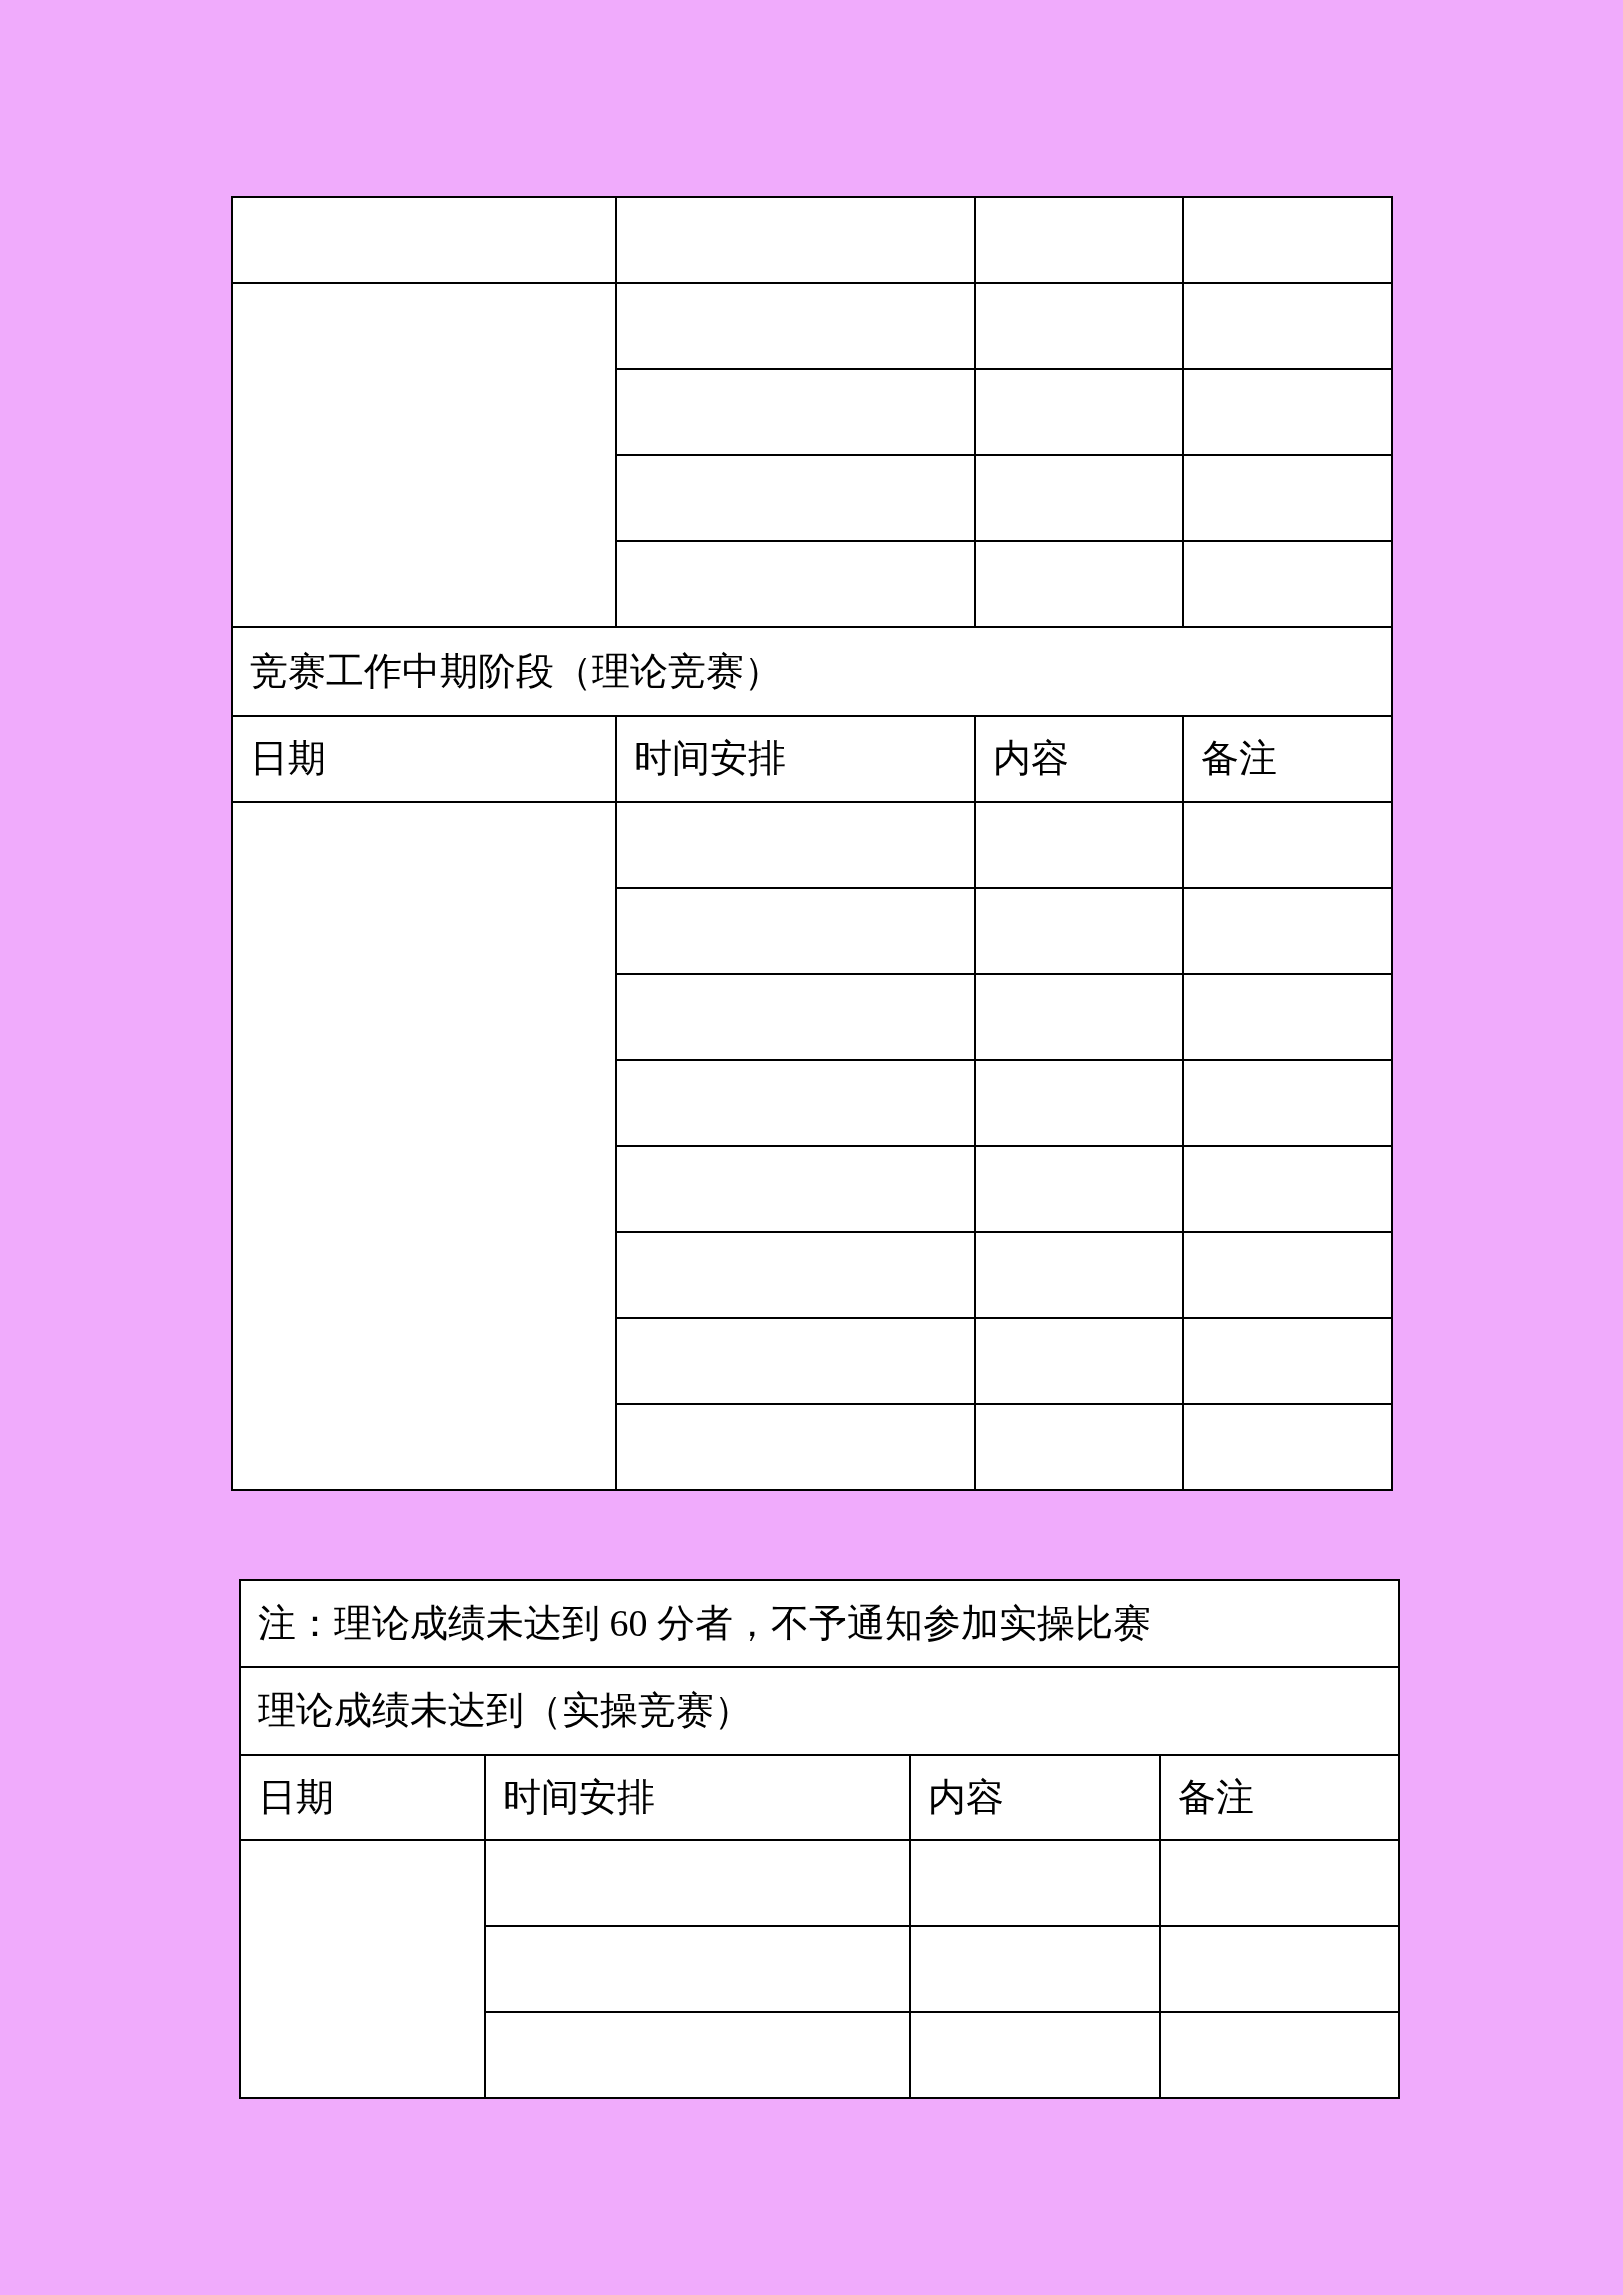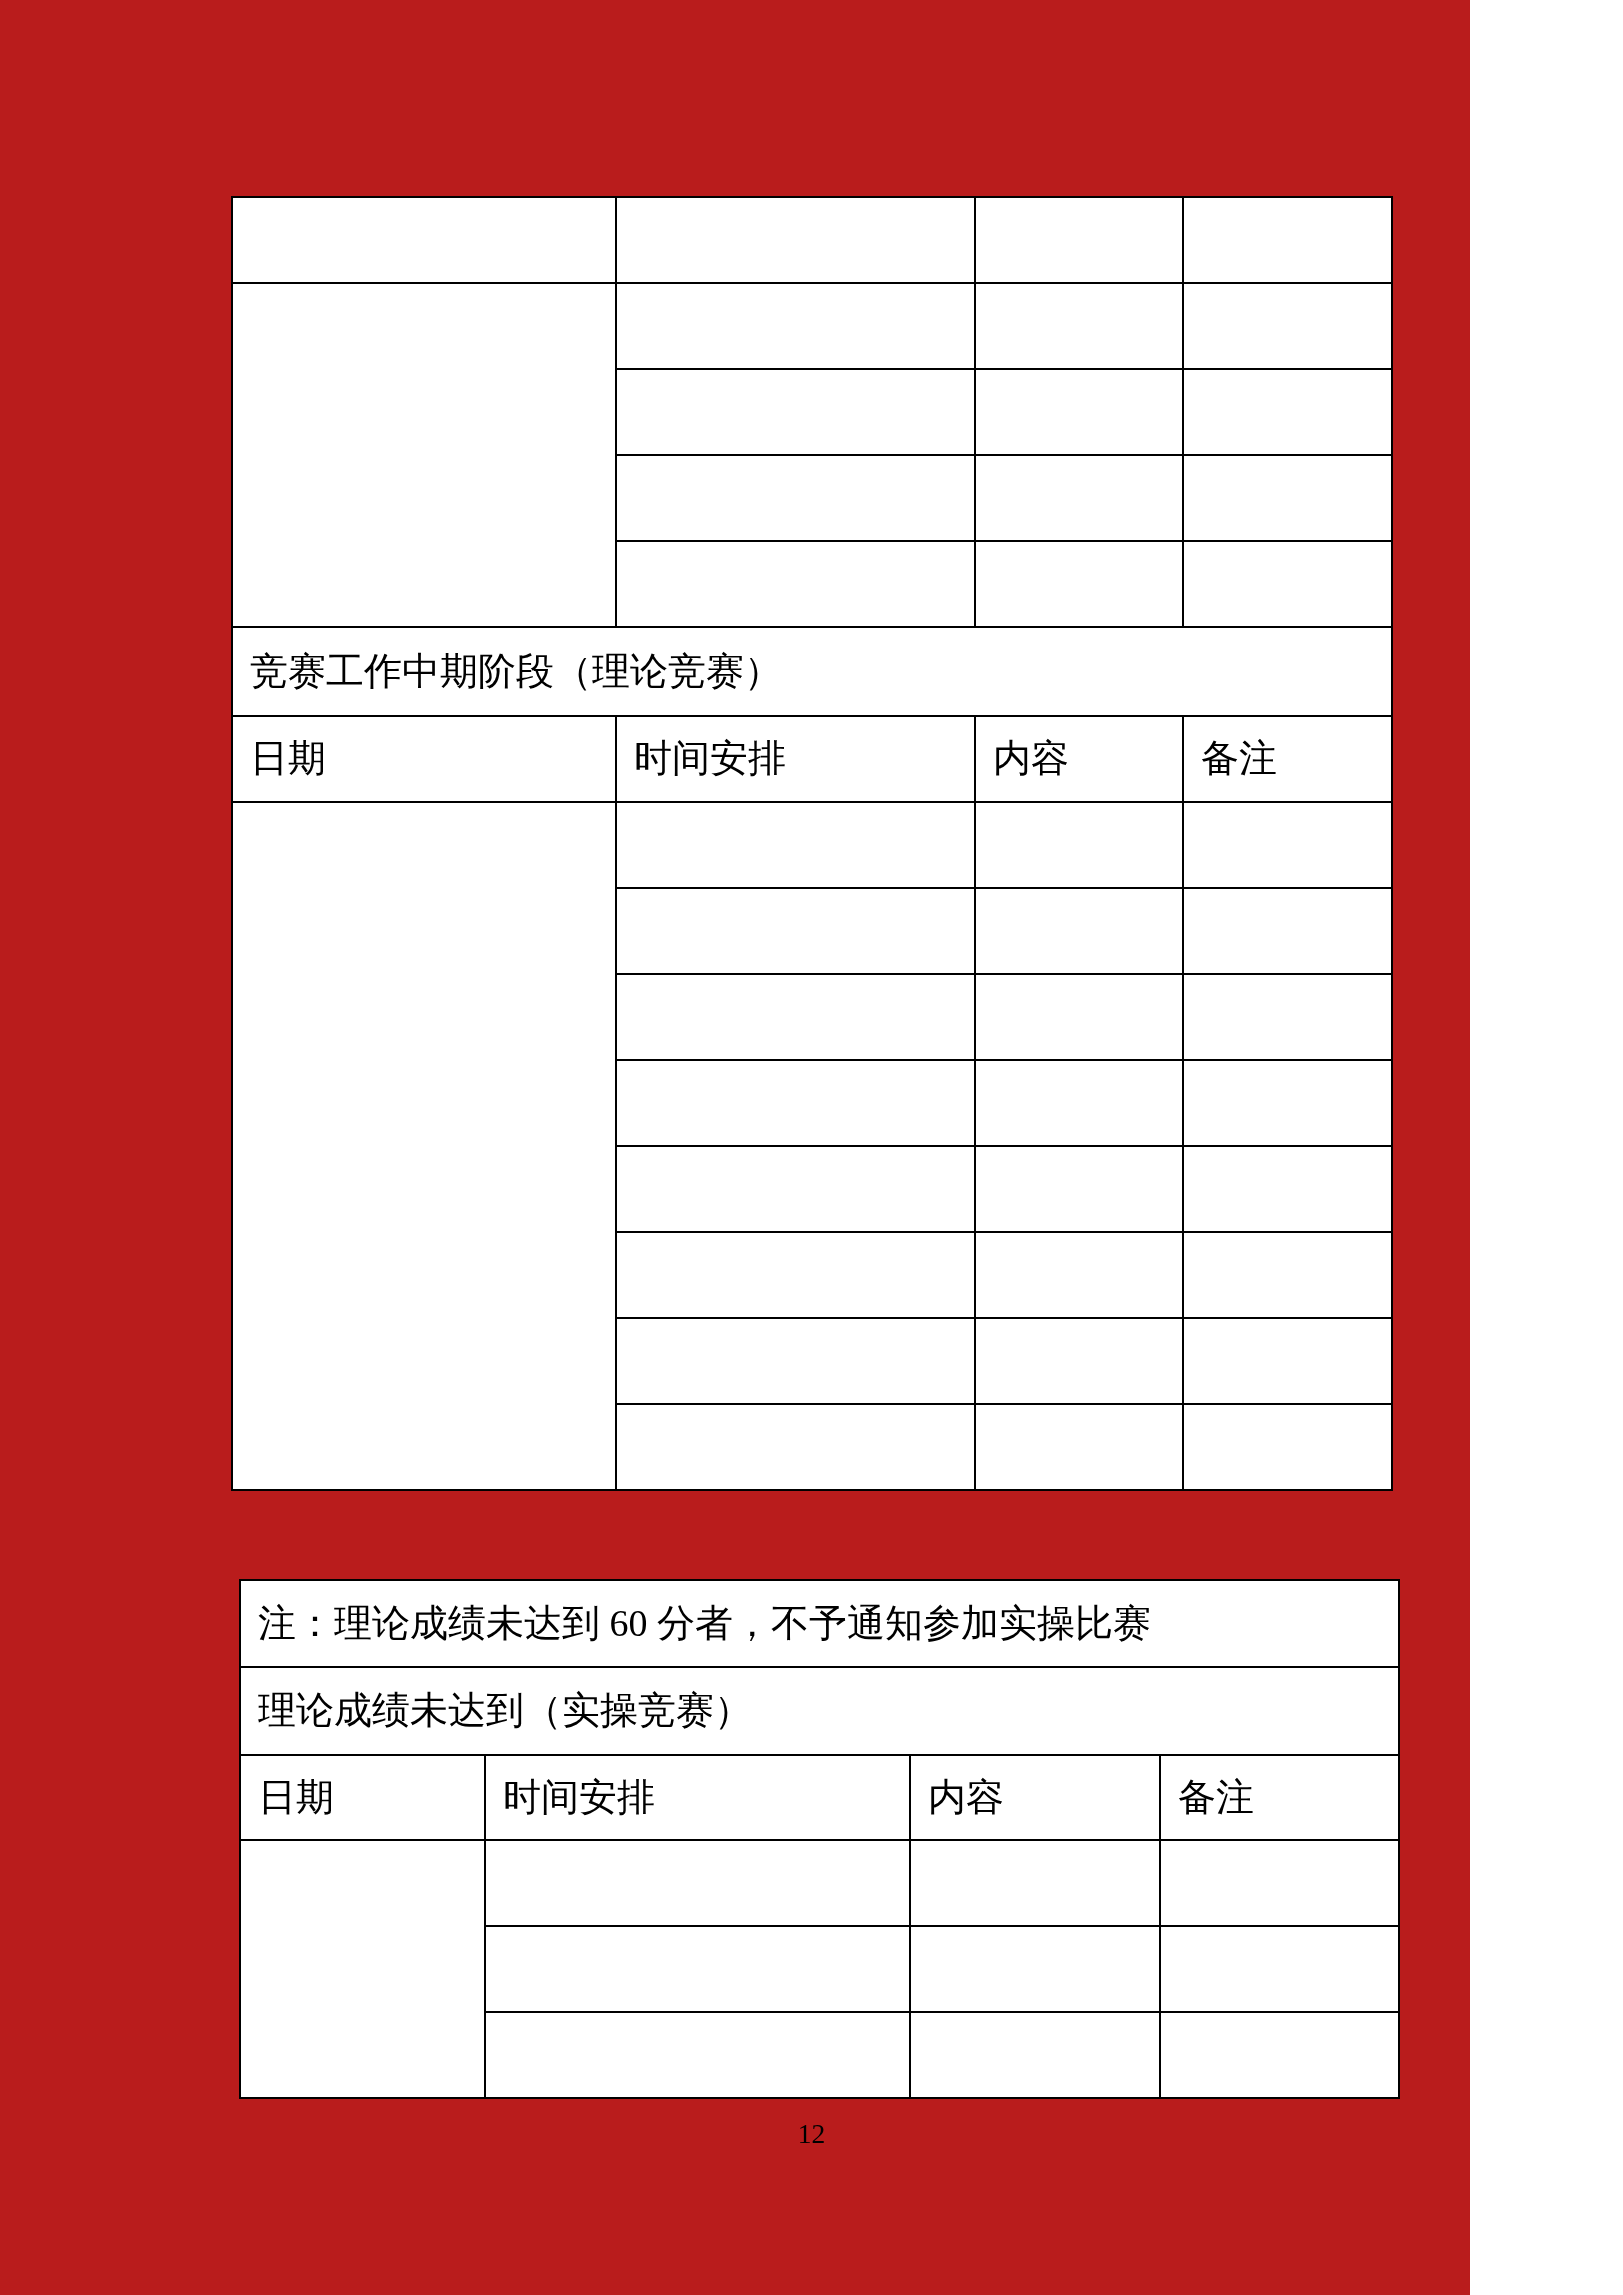--- a/index.html
+++ b/index.html
@@ -2,23 +2,23 @@
 <html style="font-size:10.5px"><head>
 <meta charset="utf-8">
 <style>
   html, body {
     margin: 0;
     padding: 0;
     background: #ffffff;
   }
   .page {
     position: relative;
-    width: 1470px;
+    width: 1623px;
     height: 2295px;
-    background: #b91c1c;
+    background: #f0abfc;
     font-family: "Liberation Serif", "DejaVu Serif", serif;
     color: #000000;
   }
   table.sched {
     position: absolute;
     border-collapse: collapse;
     table-layout: fixed;
     width: 1160px;
     left: 231px;
   }
@@ -176,16 +176,15 @@
         <td></td>
       </tr>
       <tr style="height:86px">
         <td></td>
         <td></td>
         <td></td>
       </tr>
     </tbody>
   </table>
 
-  <div class="pagenum">12</div>
 
 </div>
 
 
 </body></html>

